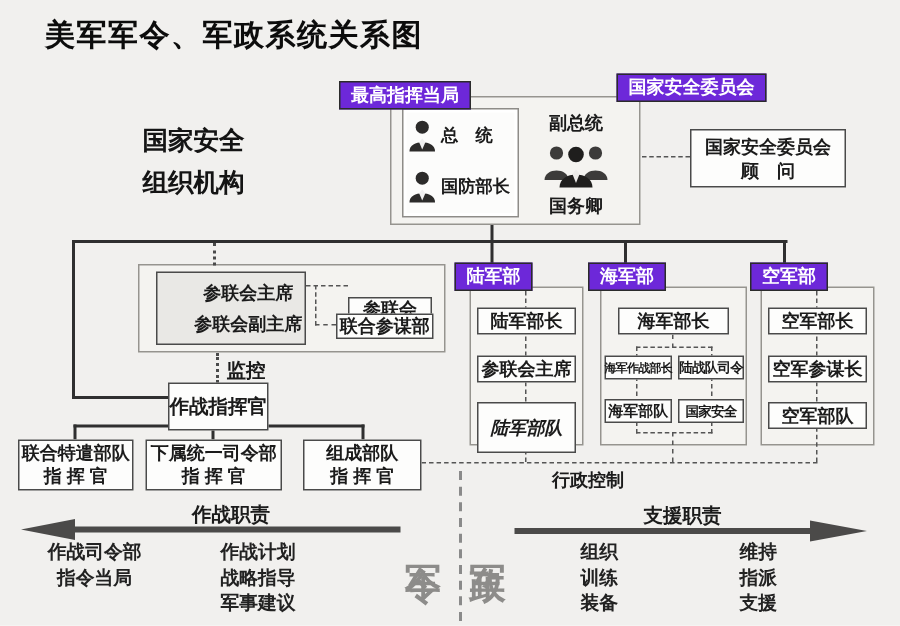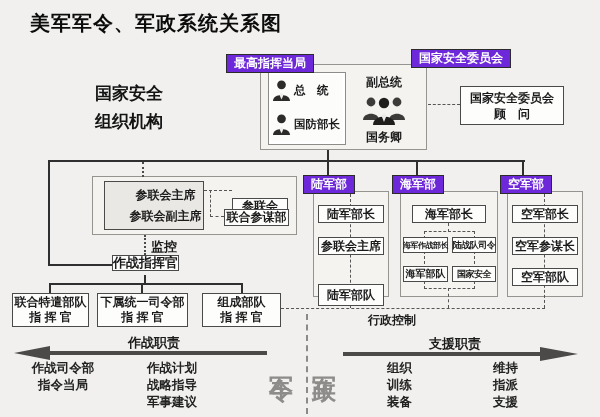--- a/index.html
+++ b/index.html
@@ -109,21 +109,21 @@
     <div>参联会副主席</div>
   </div>
   <div class="abs dash-h" style="left:199px;top:190px;width:33px;"></div>
   <div class="abs dash-v" style="left:210px;top:190px;height:27px;"></div>
   <div class="abs dash-h" style="left:210px;top:216px;width:14px;"></div>
   <div class="abs nodebox" style="left:232px;top:198px;width:56px;height:17px;">参联会</div>
   <div class="abs nodebox" style="left:224px;top:209px;width:65px;height:17px;">联合参谋部</div>
 
   <div class="abs dot-v" style="left:144px;top:235px;height:20px;"></div>
   <div class="abs mon-label" style="left:151px;top:238px;">监控</div>
-  <div class="abs nodebox" style="left:112px;top:255px;width:67px;height:16px;font-size:13px;">作战指挥官</div>
+  <div class="abs nodebox" style="left:112px;top:255px;width:67px;height:32px;font-size:13px;">作战指挥官</div>
 
   <div class="abs sline-v" style="left:144px;top:275px;height:9px;"></div>
   <div class="abs sline-h" style="left:49px;top:283px;width:194px;"></div>
   <div class="abs sline-v" style="left:49px;top:283px;height:10px;"></div>
   <div class="abs sline-v" style="left:141px;top:283px;height:10px;"></div>
   <div class="abs sline-v" style="left:241px;top:283px;height:10px;"></div>
 
   <div class="abs nodebox two" style="left:12px;top:293px;width:77px;height:34px;">
     <div>联合特遣部队</div>
     <div>指 挥 官</div>
@@ -135,21 +135,21 @@
   <div class="abs nodebox two" style="left:202px;top:293px;width:79px;height:34px;">
     <div>组成部队</div>
     <div>指 挥 官</div>
   </div>
 
   <div class="abs panel" style="left:313px;top:191px;width:76px;height:106px;"></div>
   <div class="abs lbl-dark" style="left:303px;top:175px;">陆军部</div>
   <div class="abs dash-v" style="left:350px;top:194px;height:114px;"></div>
   <div class="abs nodebox" style="left:318px;top:205px;width:66px;height:18px;">陆军部长</div>
   <div class="abs nodebox" style="left:318px;top:237px;width:66px;height:18px;">参联会主席</div>
-  <div class="abs nodebox" style="left:318px;top:284px;width:66px;height:22px;">陆军部队</div>
+  <div class="abs nodebox" style="left:318px;top:268px;width:66px;height:34px;font-style:italic;">陆军部队</div>
 
   <div class="abs panel" style="left:400px;top:191px;width:98px;height:106px;"></div>
   <div class="abs lbl-dark" style="left:392px;top:175px;">海军部</div>
   <div class="abs dash-v" style="left:448px;top:223px;height:9px;"></div>
   <div class="abs dash-h" style="left:424px;top:231px;width:51px;"></div>
   <div class="abs dash-v" style="left:424px;top:231px;height:58px;"></div>
   <div class="abs dash-v" style="left:474px;top:231px;height:58px;"></div>
   <div class="abs dash-h" style="left:424px;top:288px;width:51px;"></div>
   <div class="abs dash-v" style="left:448px;top:288px;height:20px;"></div>
   <div class="abs nodebox" style="left:412px;top:205px;width:74px;height:18px;">海军部长</div>

